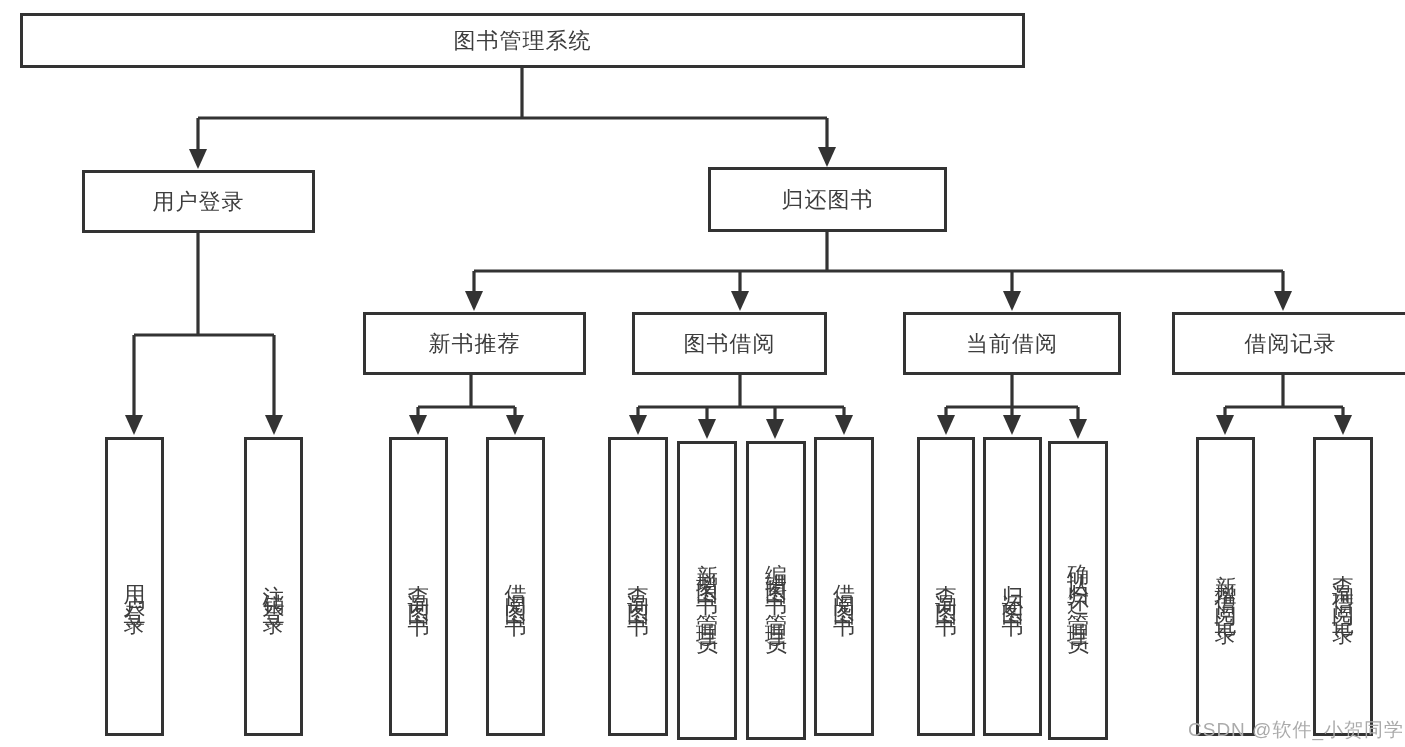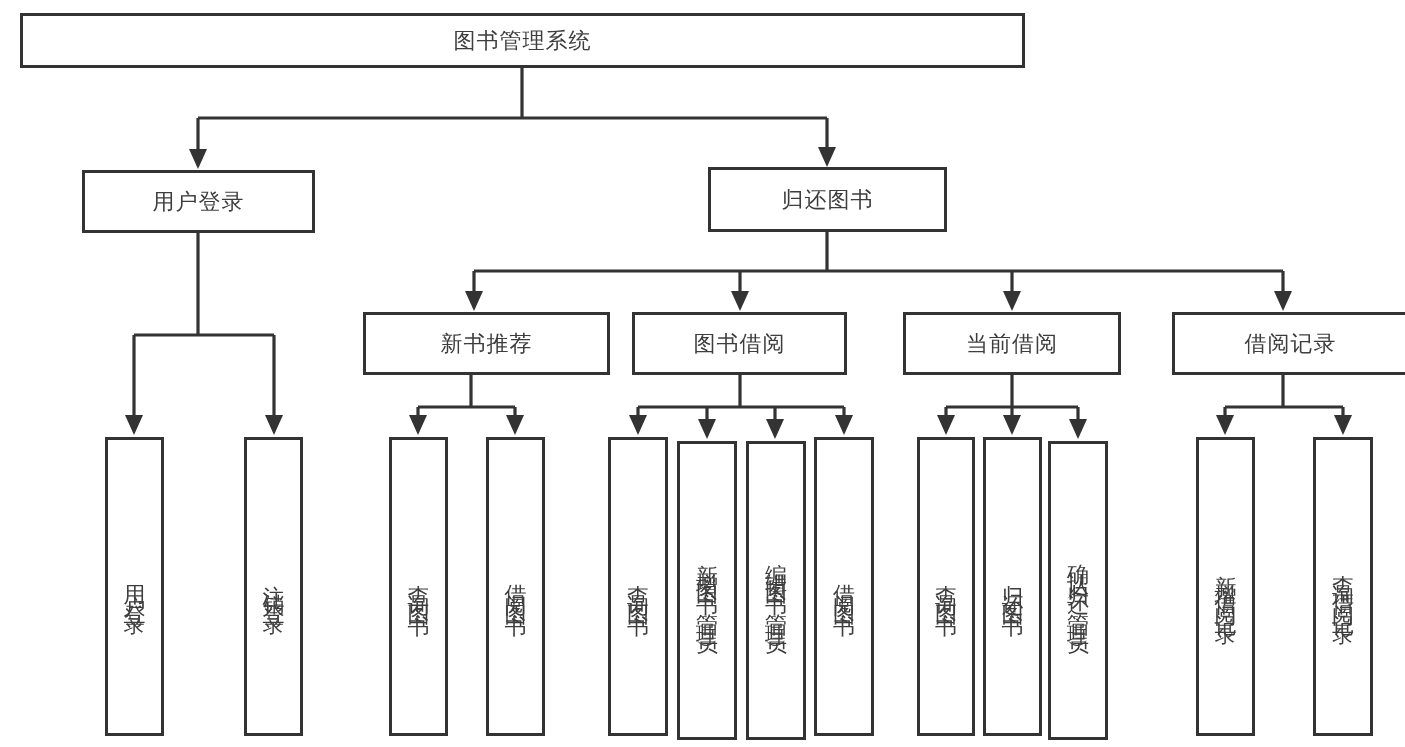--- a/index.html
+++ b/index.html
@@ -93,22 +93,22 @@
     <path class="line" d="M1283 375 V407 M1225 407 H1343 M1225 407 V417 M1343 407 V417"></path>
     <path class="head" d="M1216 415 L1234 415 L1225 435 Z"></path>
     <path class="head" d="M1334 415 L1352 415 L1343 435 Z"></path>
   </svg>
 
   <div class="node hbox" style="left:20px; top:13px; width:1005px; height:55px;">图书管理系统</div>
 
   <div class="node hbox" style="left:82px; top:170px; width:233px; height:63px;">用户登录</div>
   <div class="node hbox" style="left:708px; top:167px; width:239px; height:65px;">归还图书</div>
 
-  <div class="node hbox" style="left:363px; top:312px; width:247px; height:63px;">新书推荐</div>
-  <div class="node hbox" style="left:632px; top:312px; width:215px; height:63px;">图书借阅</div>
+  <div class="node hbox" style="left:363px; top:312px; width:223px; height:63px;">新书推荐</div>
+  <div class="node hbox" style="left:632px; top:312px; width:195px; height:63px;">图书借阅</div>
   <div class="node hbox" style="left:903px; top:312px; width:218px; height:63px;">当前借阅</div>
   <div class="node hbox" style="left:1172px; top:312px; width:237px; height:63px;">借阅记录</div>
 
   <div class="node vbox" style="left:105px; top:437px; width:59px; height:299px;">
     <span class="vtext">用户登录</span>
   </div>
   <div class="node vbox" style="left:244px; top:437px; width:59px; height:299px;">
     <span class="vtext">注销登录</span>
   </div>
 
@@ -142,14 +142,15 @@
     <span class="vtext">确认归还（管理员）</span>
   </div>
 
   <div class="node vbox" style="left:1196px; top:437px; width:59px; height:299px;">
     <span class="vtext">新增借阅记录</span>
   </div>
   <div class="node vbox" style="left:1313px; top:437px; width:60px; height:299px;">
     <span class="vtext">查询借阅记录</span>
   </div>
 
+  <div class="watermark">CSDN @软件_小贺同学</div>
 
 </div>
 
 </body></html>

